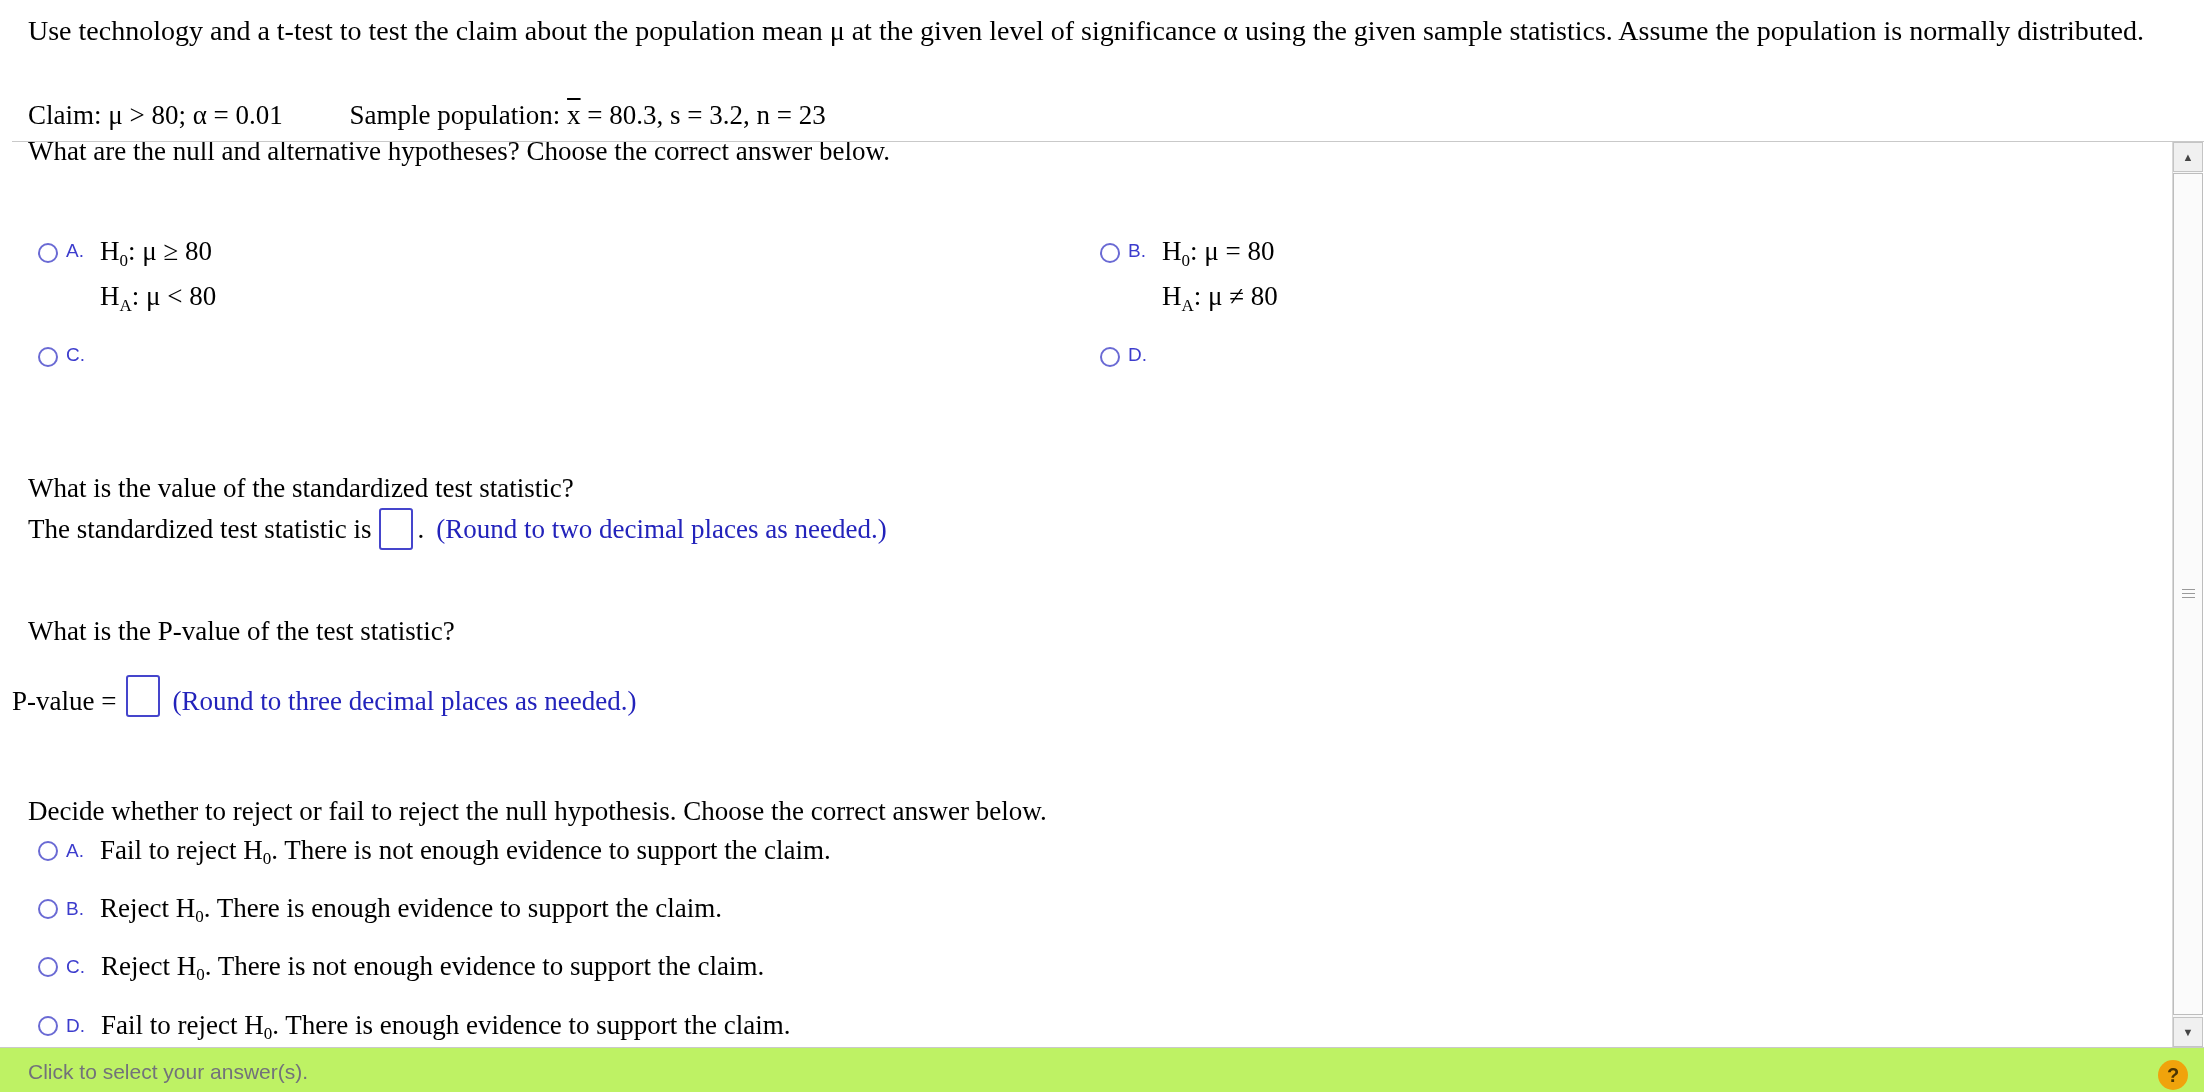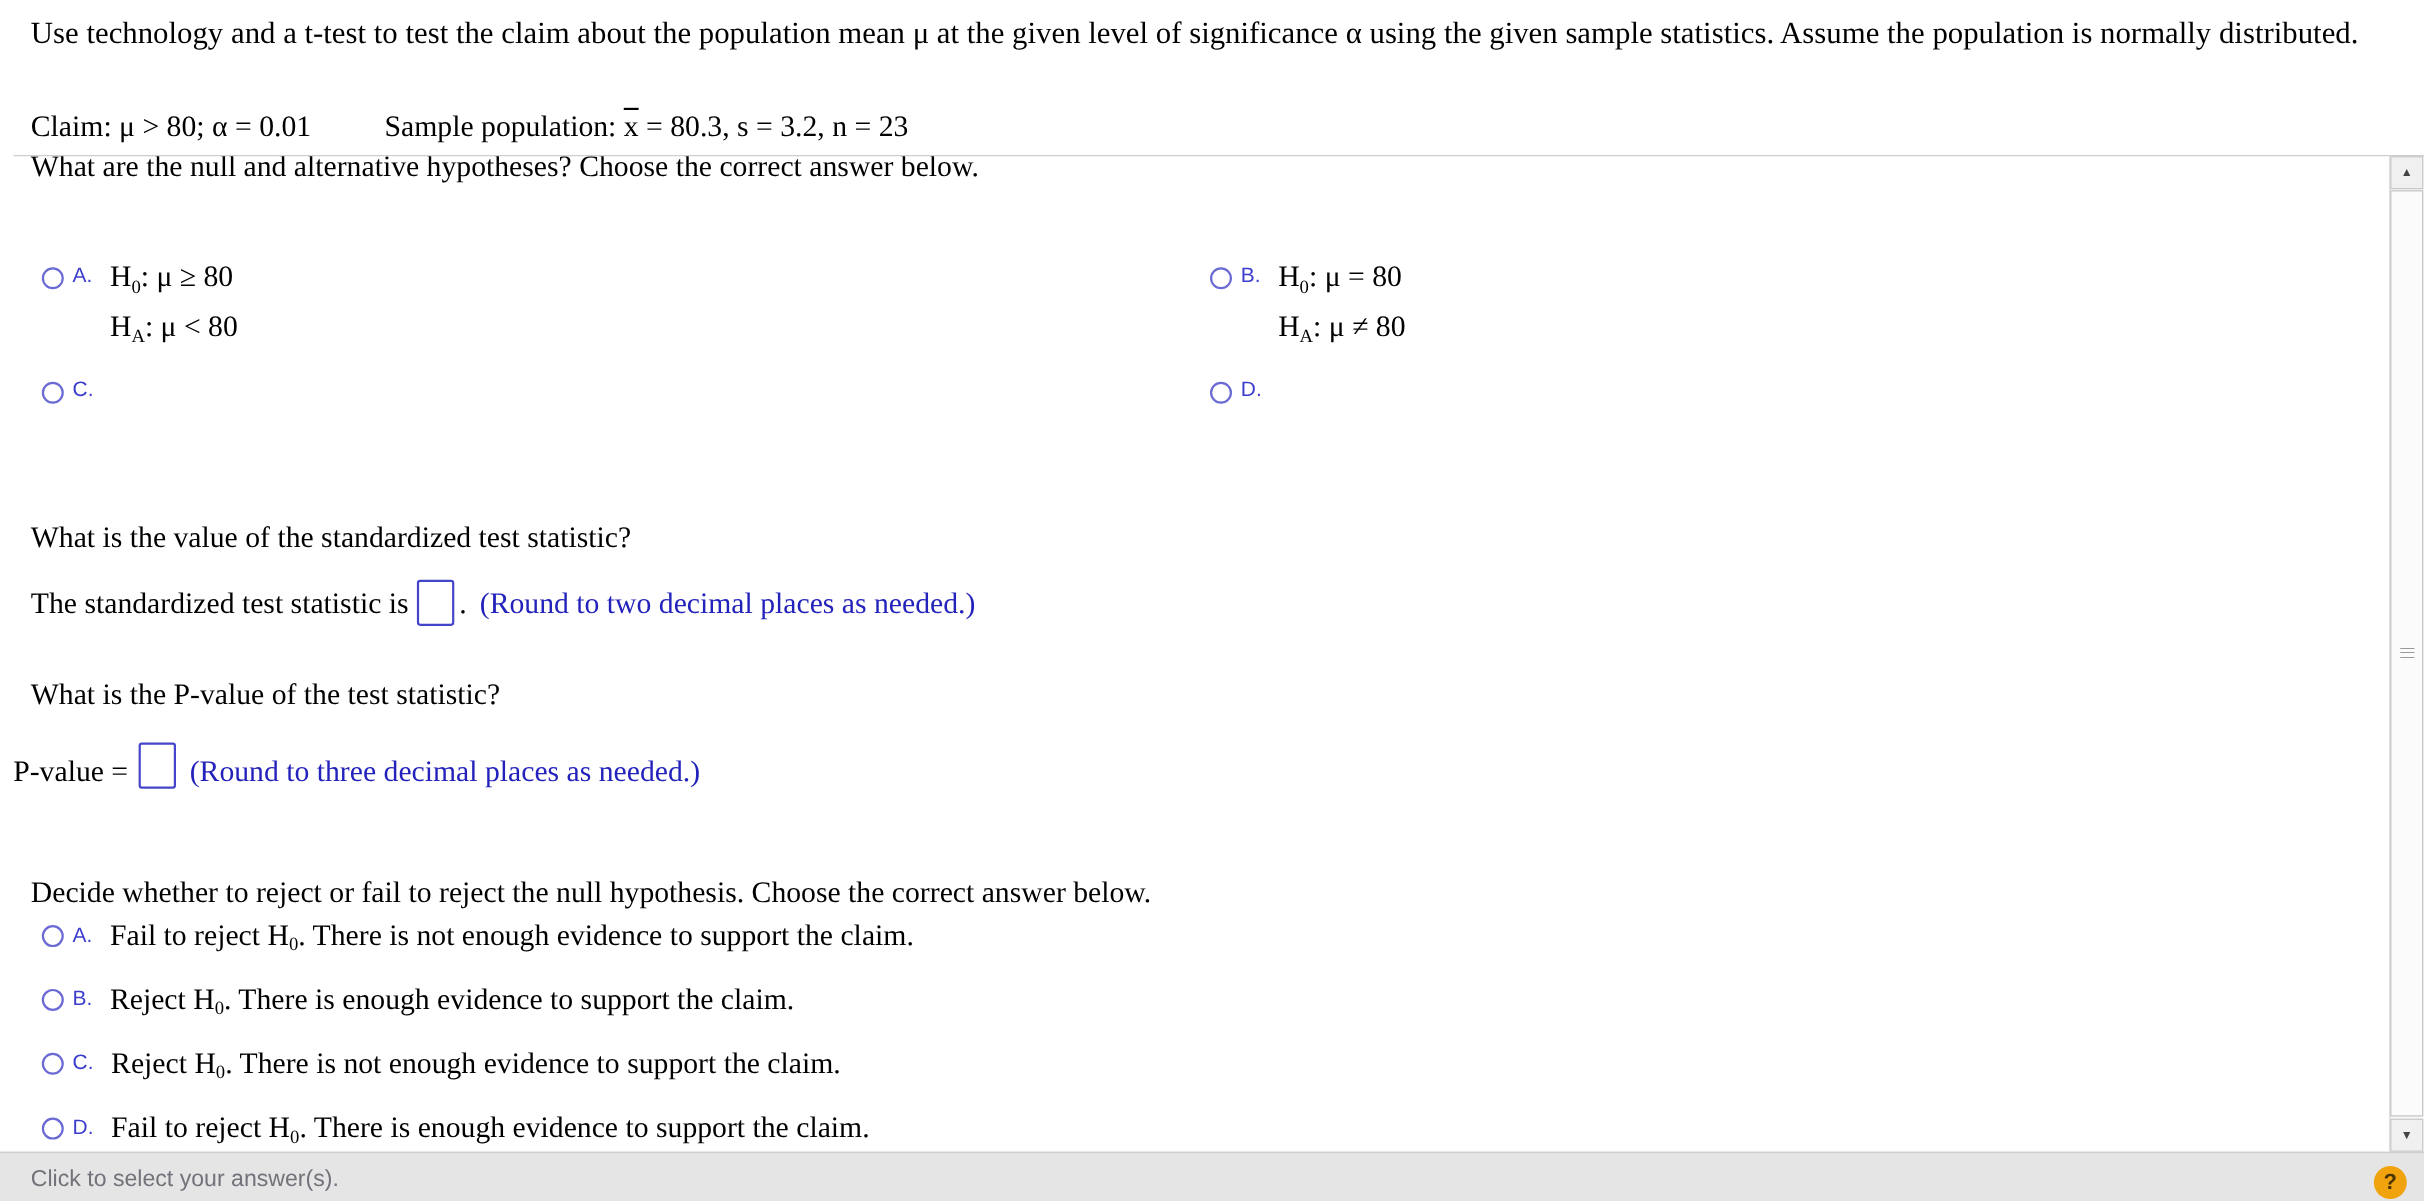--- a/index.html
+++ b/index.html
@@ -34,21 +34,21 @@
   .opt-a { left:38px;  top:94px; }
   .opt-b { left:1100px; top:94px; }
   .opt-c { left:38px;  top:198px; }
   .opt-d { left:1100px; top:198px; }
   .hyp-math { font-size:27px; }
   .hyp-line { display:block; height:45px; white-space:nowrap; }
   .hyp-line sub { font-size:17px; vertical-align:-6px; line-height:0; }
 
   
   .answer-row { position:absolute; display:flex; align-items:center; height:42px; font-size:27px; white-space:nowrap; }
-  .q2-row { left:28px; top:385px; }
+  .q2-row { left:28px; top:366px; }
   .q3-row { left:12px; top:533px;align-items:flex-end; }
   .answer-box { display:inline-block; width:34px; height:42px; border:2px solid #4545cc; border-radius:3px; background:#fff; flex:none; }
   .q2-row .answer-box { margin:0 4px 0 8px; }
   .q3-row .answer-box { margin:0 12px 0 10px; }
   .blue-note { color:#2323bb; margin-left:12px; }
 
   
   .dec-option { position:absolute; left:38px; display:flex; align-items:flex-start; white-space:nowrap; }
   .dec-option .radio { margin-top:6px; }
   .dec-option .opt-letter { margin-top:5px; }
@@ -64,21 +64,21 @@
   .sb-btn { position:absolute; left:0; width:30px; height:30px; background:#f0f0f0; border:1px solid #c4c4c4;
             display:flex; align-items:center; justify-content:center; font-family:"Liberation Sans", sans-serif;
             font-size:11px; color:#444; }
   .sb-up { top:0; }
   .sb-down { bottom:0; }
   .sb-thumb { position:absolute; left:0; top:31px; width:30px; height:842px; background:#fbfbfb; border:1px solid #bdbdbd; }
   .sb-grip { position:absolute; left:8px; top:50%; margin-top:-5px; width:13px; height:10px;
              background:repeating-linear-gradient(to bottom, #9a9a9a 0 1px, transparent 1px 4px); }
 
   
-  .footer { position:absolute; left:0; right:0; top:1047px; bottom:0; background:#e5e5e5; border-top:1px solid #c9c9c9; }
+  .footer { position:absolute; left:0; right:0; top:1047px; bottom:0; background:#bef264; border-top:1px solid #c9c9c9; }
   .hint { position:absolute; left:28px; top:12px; font-family:"Liberation Sans", sans-serif; font-size:21px; color:#72727a; }
   .help-button { position:absolute; right:16px; top:12px; width:30px; height:30px; border-radius:50%;
                  background:#f0a30c; display:flex; align-items:center; justify-content:center; cursor:pointer; }
   .help-button span { font-family:"Liberation Sans", sans-serif; font-weight:bold; font-size:20px; color:#4a3403; }
 </style>
 </head>
 <body>
 
 <div class="page">
 

